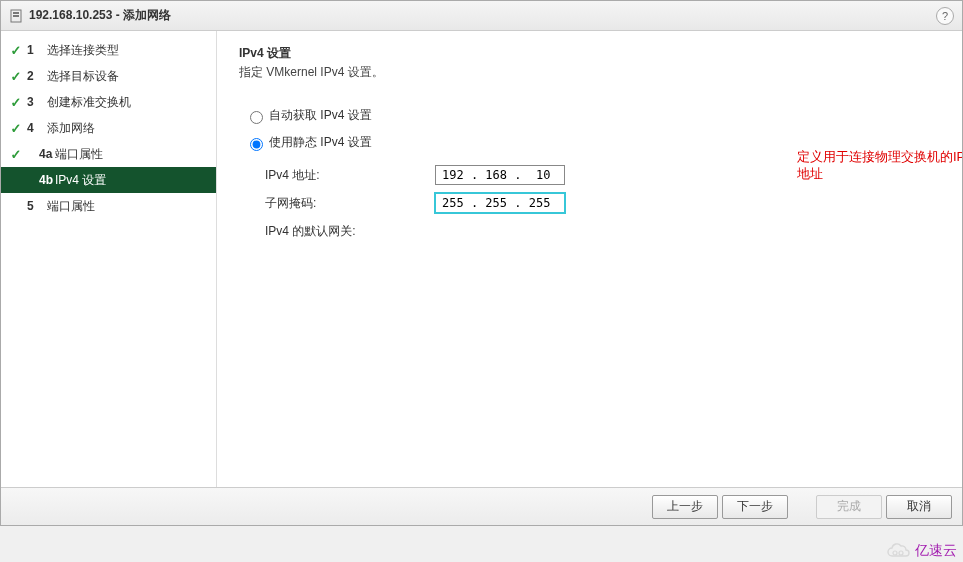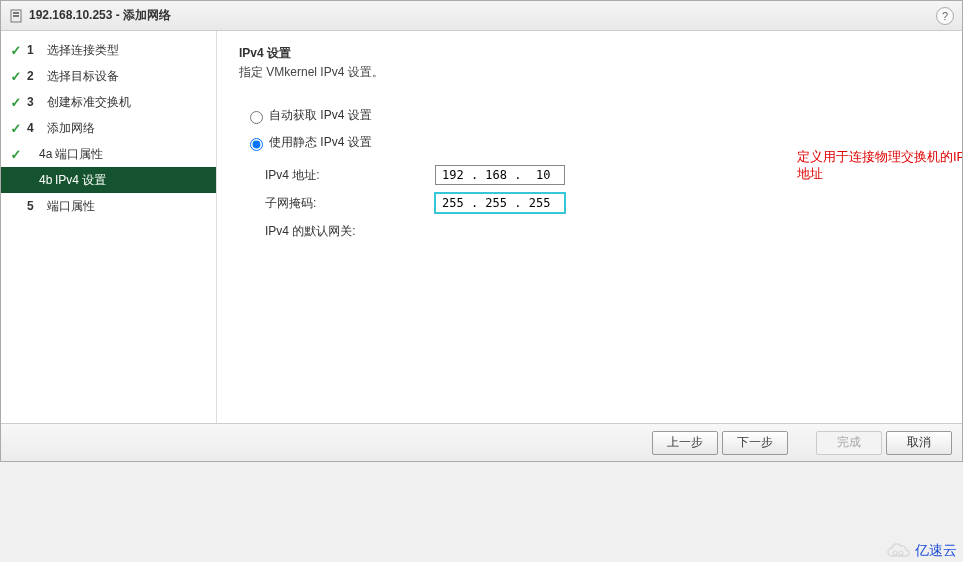--- a/index.html
+++ b/index.html
@@ -5,21 +5,21 @@
   * { box-sizing: border-box; }
   body {
     margin: 0;
     font-family: Arial, "Microsoft YaHei", sans-serif;
     font-size: 12px;
     background: #f0f0f0;
     color: #333;
   }
   .dialog {
     width: 963px;
-    height: 462px;
+    height: 526px;
     background: #fff;
     border: 1px solid #aaa;
     box-shadow: 0 5px 20px rgba(0,0,0,0.3);
     display: flex;
     flex-direction: column;
   }
   .titlebar {
     height: 30px;
     background: linear-gradient(to bottom, #f5f5f5, #e8e8e8);
     border-bottom: 1px solid #ccc;
@@ -78,21 +78,21 @@
   .step .num {
     width: 24px;
     text-align: left;
     padding-left: 4px;
     font-weight: bold;
   }
   .step .label { }
   .step.sub .num {
     width: 32px;
     padding-left: 16px;
-    font-weight: normal;
+    font-weight: bold;
   }
   .step.sub .label { font-weight: normal; }
   .step.current {
     background: #14532d;
     color: #fff;
   }
   .step.current .check { color: #fff; }
   .content {
     flex: 1;
     padding: 14px 22px;
@@ -177,21 +177,21 @@
     color: #aaa;
     border-color: #ccc;
     background: #f3f3f3;
     cursor: default;
     margin-left: 24px;
   }
   .watermark {
     position: absolute;
     right: 6px;
     bottom: 2px;
-    color: #1d4ed8;
+    color: #a21caf;
     font-size: 14px;
     display: flex;
     align-items: center;
     gap: 4px;
     pointer-events: none;
   }
   .watermark svg { opacity: 0.55; }
 </style>
 </head>
 <body>

